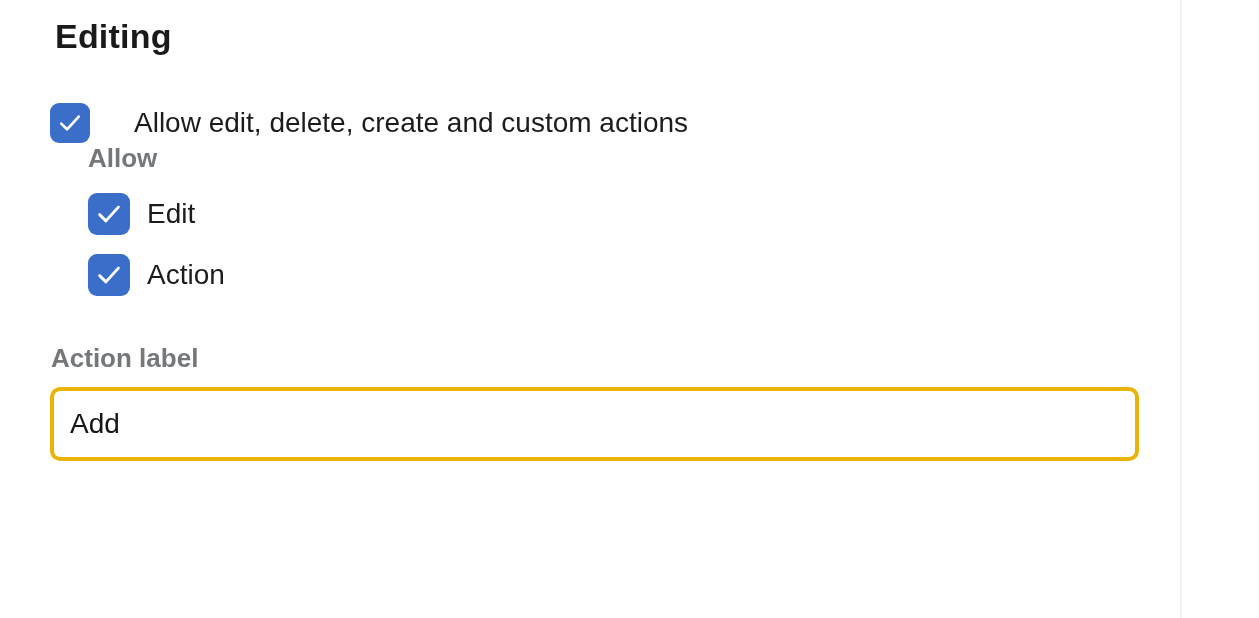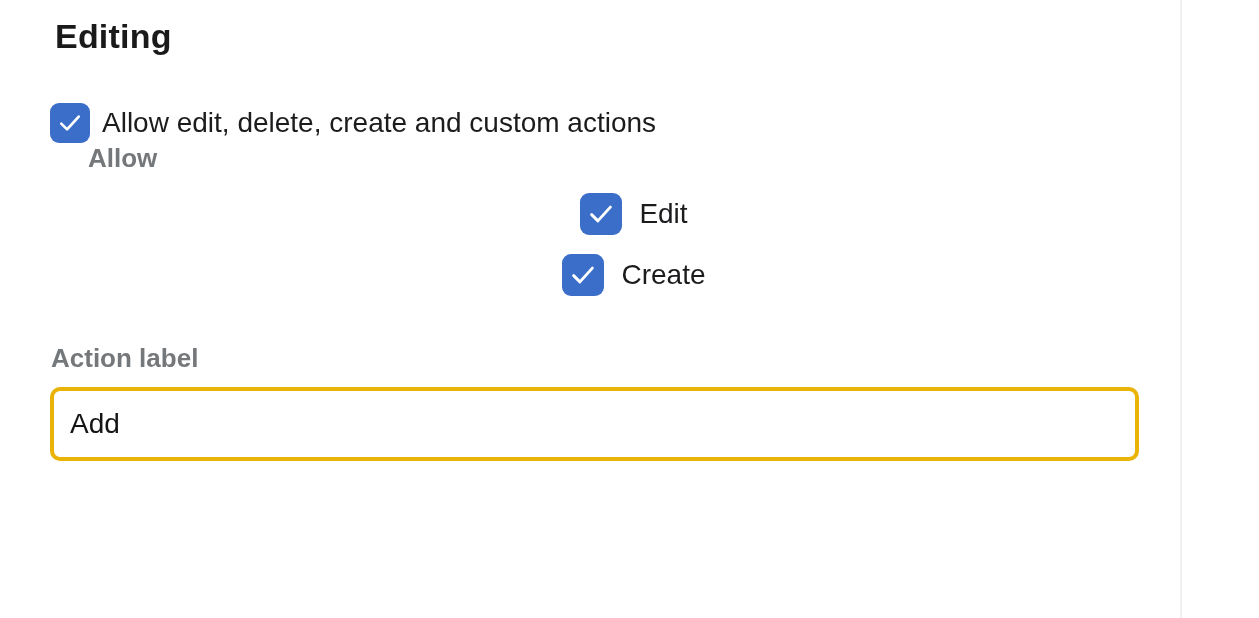--- a/index.html
+++ b/index.html
@@ -34,20 +34,21 @@
     font-weight: 700;
     color: #1a1a1a;
     letter-spacing: 0.2px;
   }
   .checkbox-row {
     display: flex;
     align-items: center;
   }
   .main-row {
     margin-top: 47px; 
+    gap: 32px;
   }
   .checkbox {
     flex: 0 0 auto;
     background: #3B6EC8;
     border-radius: 9px;
     display: flex;
     align-items: center;
     justify-content: center;
     cursor: pointer;
   }
@@ -64,21 +65,21 @@
   .sub-row .checkbox-label  { margin-left: 17px; }
   .sub-group {
     margin-left: 38px; 
   }
   .group-label {
     font-size: 26px;
     font-weight: 600;
     color: #75787B;
     line-height: 1.2;
   }
-  .sub-row { margin-top: 19px; justify-content: center; }
+  .sub-row { margin-top: 19px; }
   .field-block {
     margin-top: 47px; 
   }
   .field-label {
     font-size: 26px;
     font-weight: 600;
     color: #75787B;
     line-height: 1.2;
     padding-left: 1px;
   }
@@ -133,21 +134,21 @@
         </span>
         <span class="checkbox-label">Edit</span>
       </div>
 
       <div class="checkbox-row sub-row">
         <span class="checkbox size-sub" role="checkbox" aria-checked="true">
           <svg width="30" height="30" viewBox="0 0 24 24">
             <polyline points="4.5,12.5 9.5,17.5 19.5,6.5" fill="none" stroke="#FFFFFF" stroke-width="2.3" stroke-linecap="round" stroke-linejoin="round"></polyline>
           </svg>
         </span>
-        <span class="checkbox-label">Create</span>
+        <span class="checkbox-label">Action</span>
       </div>
 
     </div>
 
     <div class="field-block">
       <div class="field-label">Action label</div>
       <input class="text-input" type="text" value="Add" style="">
     </div>
 
   </div>

